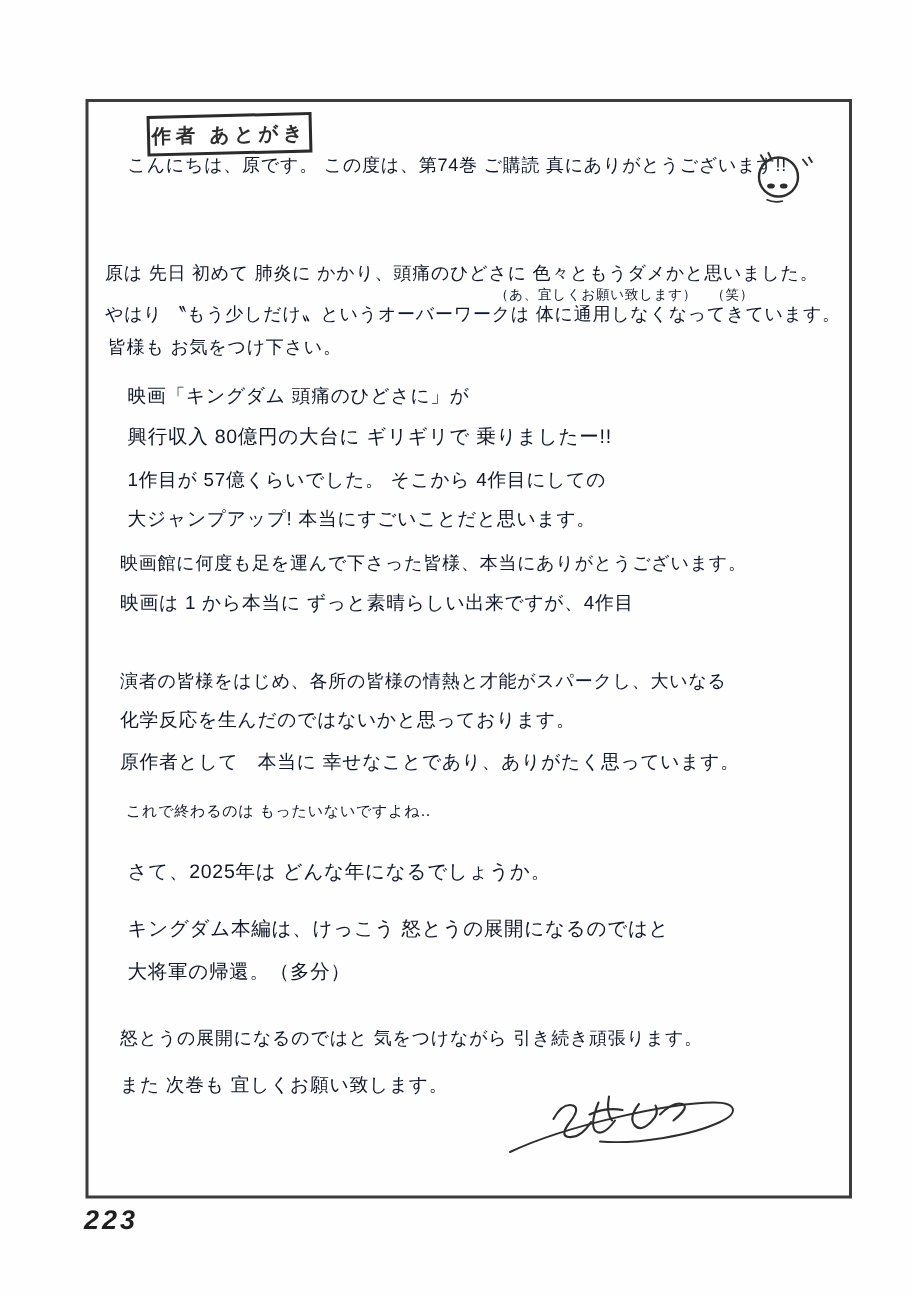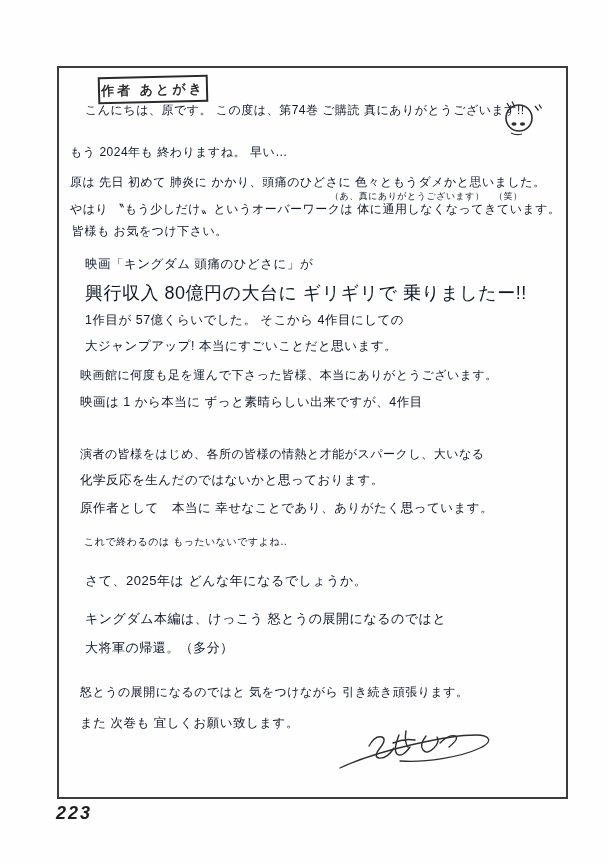--- a/index.html
+++ b/index.html
@@ -52,29 +52,28 @@
     <svg viewBox="0 0 44 38" width="44" height="38">
       <circle cx="21" cy="19" r="13" fill="none" stroke="#2e2e2e" stroke-width="1.6"></circle>
       <ellipse cx="16" cy="25" rx="2.6" ry="1.7" fill="#2e2e2e"></ellipse>
       <ellipse cx="24.5" cy="25" rx="2.6" ry="1.7" fill="#2e2e2e"></ellipse>
       <path d="M9,4 l3,5 M14,2.5 l2.5,5" fill="none" stroke="#2e2e2e" stroke-width="1.3"></path>
       <path d="M37,7 l3.5,4.5 M41,5.5 l2.5,4" fill="none" stroke="#2e2e2e" stroke-width="1.3"></path>
       <path d="M13,34 q5,2.5 11,1" fill="none" stroke="#2e2e2e" stroke-width="1.2"></path>
     </svg>
   </div>
 
-  <div class="line" style="top:146px;left:70px;font-size:12px">もう 2024年も 終わりますね。 早い…</div>
 
   <div class="line" style="top:176px;left:70px;font-size:12px">原は 先日 初めて 肺炎に かかり、頭痛のひどさに 色々ともうダメかと思いました。</div>
-  <div class="line" style="top:192px;left:330px;font-size:9px">（あ、真にありがとうございます）　（笑）</div>
+  <div class="line" style="top:192px;left:330px;font-size:9px">（あ、宜しくお願い致します）　（笑）</div>
   <div class="line" style="top:203px;left:70px;font-size:12px">やはり 〝もう少しだけ〟というオーバーワークは 体に通用しなくなってきています。</div>
   <div class="line" style="top:225px;left:72px;font-size:12px">皆様も お気をつけ下さい。</div>
 
   <div class="line" style="top:258px;left:85px;font-size:12.5px">映画「キングダム 頭痛のひどさに」が</div>
-  <div class="line" style="top:284px;left:85px;font-size:18px">興行収入 80億円の大台に ギリギリで 乗りましたー!!</div>
+  <div class="line" style="top:284px;left:85px;font-size:13px">興行収入 80億円の大台に ギリギリで 乗りましたー!!</div>
   <div class="line" style="top:314px;left:85px;font-size:12.5px">1作目が 57億くらいでした。 そこから 4作目にしての</div>
   <div class="line" style="top:340px;left:85px;font-size:12.5px">大ジャンプアップ! 本当にすごいことだと思います。</div>
 
   <div class="line" style="top:369px;left:80px;font-size:12px">映画館に何度も足を運んで下さった皆様、本当にありがとうございます。</div>
   <div class="line" style="top:396px;left:80px;font-size:12.5px">映画は 1 から本当に ずっと素晴らしい出来ですが、4作目</div>
   <div class="line" style="top:448px;left:80px;font-size:12px">演者の皆様をはじめ、各所の皆様の情熱と才能がスパークし、大いなる</div>
   <div class="line" style="top:474px;left:80px;font-size:12.5px">化学反応を生んだのではないかと思っております。</div>
 
   <div class="line" style="top:502px;left:80px;font-size:12.5px">原作者として　本当に 幸せなことであり、ありがたく思っています。</div>
   <div class="line" style="top:537px;left:84px;font-size:10px">これで終わるのは もったいないですよね‥</div>

